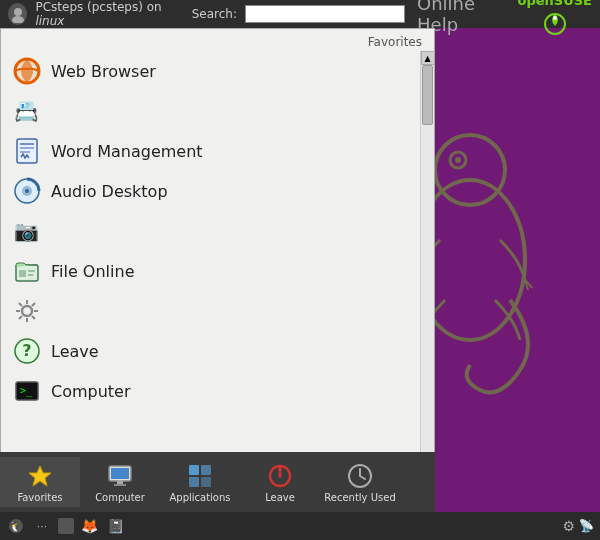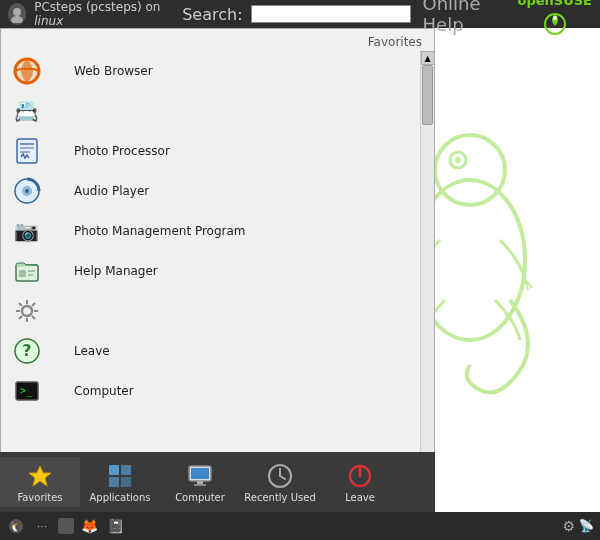--- a/index.html
+++ b/index.html
@@ -9,21 +9,21 @@
       background: #1a1a1a;
       font-family: 'DejaVu Sans', Arial, sans-serif;
       overflow: hidden;
       position: relative;
     }
 
     
     .desktop {
       width: 600px;
       height: 540px;
-      background: #ffffff;
+      background: #701a75;
       position: relative;
     }
     .opensuse-text {
       color: #73d216;
       font-size: 13px;
       font-weight: bold;
     }
 
     
     .geeko-bg {
@@ -48,21 +48,21 @@
       padding: 0 8px;
       gap: 8px;
       z-index: 10;
     }
     .topbar-title {
       color: #cccccc;
       font-size: 12px;
     }
     .topbar-search-label {
       color: #cccccc;
-      font-size: 16px;
+      font-size: 12px;
       margin-left: 8px;
     }
     .topbar-search-input {
       background: #ffffff;
       border: 1px solid #888;
       height: 18px;
       width: 160px;
       font-size: 12px;
       padding: 0 4px;
     }
@@ -130,23 +130,22 @@
       width: 28px;
       height: 28px;
       flex-shrink: 0;
       display: flex;
       align-items: center;
       justify-content: center;
       font-size: 20px;
     }
 
     .menu-item-label {
-      font-size: 12px;
+      font-size: 16px;
       color: #222;
-      margin-left: 23px;
     }
 
     
     .scrollbar-track {
       width: 14px;
       background: #e0e0e0;
       border-left: 1px solid #ccc;
       display: flex;
       flex-direction: column;
       align-items: center;
@@ -318,48 +317,47 @@
           <div class="menu-item">
             <div class="menu-item-icon">
               <svg width="28" height="28" viewBox="0 0 28 28">
                 <rect x="4" y="2" width="20" height="24" rx="2" fill="#e8f0ff" stroke="#4466aa" stroke-width="1.5"></rect>
                 <rect x="7" y="6" width="14" height="2" fill="#4466aa" opacity="0.7"></rect>
                 <rect x="7" y="10" width="14" height="2" fill="#4466aa" opacity="0.5"></rect>
                 <rect x="7" y="14" width="10" height="2" fill="#4466aa" opacity="0.5"></rect>
                 <path d="M8 20 L10 17 L12 21 L14 18 L16 21" stroke="#4466aa" fill="none" stroke-width="1.5"></path>
               </svg>
             </div>
-            <span class="menu-item-label">Photo Processor</span>
+            <span class="menu-item-label">Word Management</span>
           </div>
           <div class="menu-item">
             <div class="menu-item-icon">
               <svg width="28" height="28" viewBox="0 0 28 28">
                 <circle cx="14" cy="14" r="12" fill="#ddeeff" stroke="#336699" stroke-width="1.5"></circle>
                 <circle cx="14" cy="14" r="5" fill="#336699" opacity="0.4"></circle>
                 <circle cx="14" cy="14" r="2" fill="#336699"></circle>
                 <path d="M14 2 A12 12 0 0 1 26 14" stroke="#336699" stroke-width="3" fill="none"></path>
               </svg>
             </div>
-            <span class="menu-item-label">Audio Player</span>
+            <span class="menu-item-label">Audio Desktop</span>
           </div>
           <div class="menu-item">
             <div class="menu-item-icon" style="font-size: 20px;">📷</div>
-            <span class="menu-item-label">Photo Management Program</span>
           </div>
           <div class="menu-item">
             <div class="menu-item-icon">
               <svg width="28" height="28" viewBox="0 0 28 28">
                 <rect x="3" y="8" width="22" height="16" rx="2" fill="#ddf0dd" stroke="#447755" stroke-width="1.5"></rect>
                 <path d="M3 10 L3 8 Q3 6 5 6 L11 6 L13 8 L25 8" fill="#aaddaa" stroke="#447755" stroke-width="1"></path>
                 <rect x="6" y="13" width="7" height="7" fill="#447755" opacity="0.4" rx="1"></rect>
                 <rect x="15" y="13" width="7" height="2" fill="#447755" opacity="0.4"></rect>
                 <rect x="15" y="17" width="5" height="2" fill="#447755" opacity="0.4"></rect>
               </svg>
             </div>
-            <span class="menu-item-label">Help Manager</span>
+            <span class="menu-item-label">File Online</span>
           </div>
           <div class="menu-item">
             <div class="menu-item-icon">
               <svg width="28" height="28" viewBox="0 0 28 28">
                 <circle cx="14" cy="14" r="5" fill="none" stroke="#888" stroke-width="2.5"></circle>
                 <path d="M14 3 L14 7 M14 21 L14 25 M3 14 L7 14 M21 14 L25 14 M6 6 L9 9 M19 19 L22 22 M22 6 L19 9 M6 22 L9 19" stroke="#888" stroke-width="2"></path>
               </svg>
             </div>
           </div>
           <div class="menu-item">
@@ -393,61 +391,61 @@
 
   <div style="position:absolute; bottom:28px; left:0; width:435px; height:60px; background:#3a3a3a; display:flex; align-items:center; z-index:30;">
 
   <div class="taskbar-item active">
         <div class="taskbar-icon">
           <svg width="28" height="28" viewBox="0 0 28 28">
             <polygon points="14,4 17,11 25,11 19,16 21,24 14,19 7,24 9,16 3,11 11,11" fill="#f5c518" stroke="#c8a000" stroke-width="1"></polygon>
           </svg>
         </div>
         <span class="taskbar-label">Favorites</span>
+      </div>
+      <div class="taskbar-item">
+        <div class="taskbar-icon">
+          <svg width="28" height="28" viewBox="0 0 28 28">
+            <rect x="3" y="4" width="22" height="15" rx="2" fill="#ddd" stroke="#888" stroke-width="1.5"></rect>
+            <rect x="5" y="6" width="18" height="11" fill="#4488cc"></rect>
+            <rect x="11" y="19" width="6" height="3" fill="#aaa"></rect>
+            <rect x="8" y="22" width="12" height="2" fill="#888"></rect>
+          </svg>
+        </div>
+        <span class="taskbar-label">Computer</span>
       </div>
       <div class="taskbar-item">
         <div class="taskbar-icon">
           <svg width="28" height="28" viewBox="0 0 28 28">
             <rect x="3" y="3" width="10" height="10" rx="1" fill="#5599cc"></rect>
             <rect x="15" y="3" width="10" height="10" rx="1" fill="#5599cc" opacity="0.7"></rect>
             <rect x="3" y="15" width="10" height="10" rx="1" fill="#5599cc" opacity="0.7"></rect>
             <rect x="15" y="15" width="10" height="10" rx="1" fill="#5599cc" opacity="0.5"></rect>
           </svg>
         </div>
         <span class="taskbar-label">Applications</span>
       </div>
       <div class="taskbar-item">
         <div class="taskbar-icon">
           <svg width="28" height="28" viewBox="0 0 28 28">
-            <rect x="3" y="4" width="22" height="15" rx="2" fill="#ddd" stroke="#888" stroke-width="1.5"></rect>
-            <rect x="5" y="6" width="18" height="11" fill="#4488cc"></rect>
-            <rect x="11" y="19" width="6" height="3" fill="#aaa"></rect>
-            <rect x="8" y="22" width="12" height="2" fill="#888"></rect>
+            <circle cx="14" cy="14" r="10" fill="none" stroke="#cc3333" stroke-width="2.5"></circle>
+            <line x1="14" y1="6" x2="14" y2="14" stroke="#cc3333" stroke-width="3" stroke-linecap="round"></line>
           </svg>
         </div>
-        <span class="taskbar-label">Computer</span>
+        <span class="taskbar-label">Leave</span>
       </div>
       <div class="taskbar-item">
         <div class="taskbar-icon">
           <svg width="28" height="28" viewBox="0 0 28 28">
             <circle cx="14" cy="14" r="11" fill="none" stroke="#aaa" stroke-width="2"></circle>
             <path d="M14 7 L14 14 L19 17" stroke="#aaa" stroke-width="2" fill="none" stroke-linecap="round"></path>
           </svg>
         </div>
         <span class="taskbar-label">Recently Used</span>
       </div>
-      <div class="taskbar-item">
-        <div class="taskbar-icon">
-          <svg width="28" height="28" viewBox="0 0 28 28">
-            <circle cx="14" cy="14" r="10" fill="none" stroke="#cc3333" stroke-width="2.5"></circle>
-            <line x1="14" y1="6" x2="14" y2="14" stroke="#cc3333" stroke-width="3" stroke-linecap="round"></line>
-          </svg>
-        </div>
-        <span class="taskbar-label">Leave</span>
-      </div>
     </div>
 
   <div class="status-bar">
     <div class="status-app-icon">
       <svg width="16" height="16" viewBox="0 0 16 16">
         <circle cx="8" cy="8" r="7" fill="#555"></circle>
         <text x="8" y="12" text-anchor="middle" font-size="10" fill="#ccc">🐧</text>
       </svg>
     </div>
     <div class="status-app-icon">

